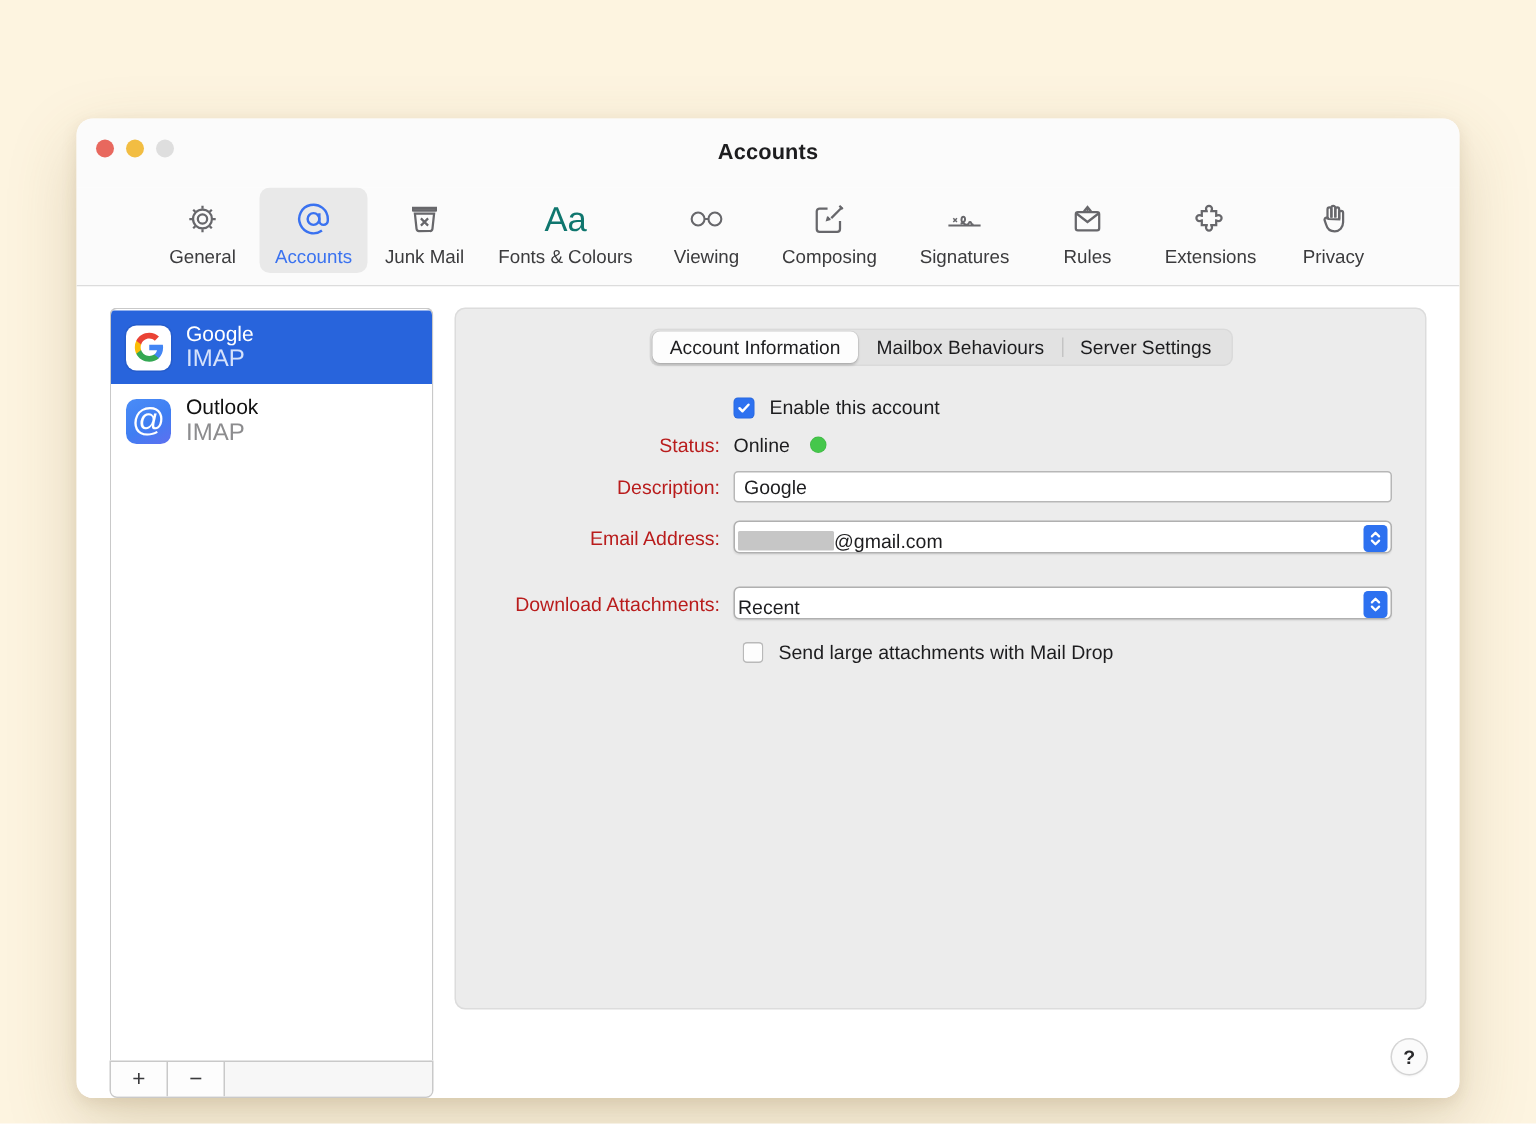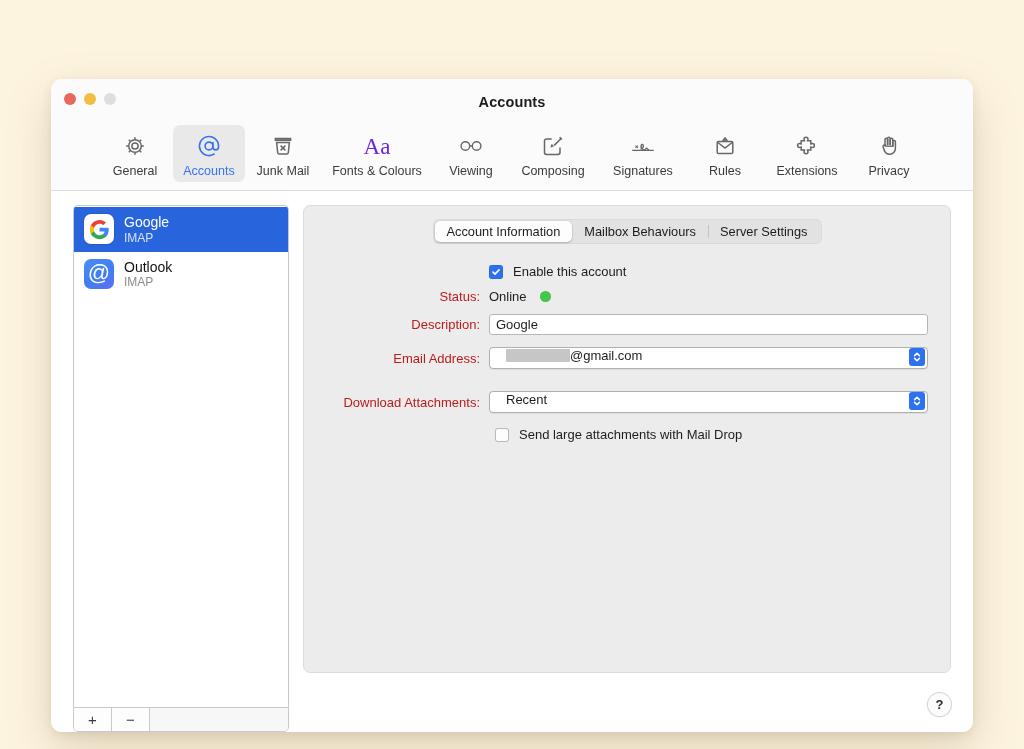--- a/index.html
+++ b/index.html
@@ -147,21 +147,21 @@
     padding-bottom: 2px;
   }
   .ic-icloud { background: #fff; }
   .acct-text { line-height: 1.18; overflow: hidden; }
   .acct-name {
     font-size: 14px;
     color: #111;
     white-space: nowrap;
   }
   .acct-sub {
-    font-size: 12px;
+    font-size: 16px;
     color: #8c8c8e;
     white-space: nowrap;
   }
   .acct.selected .acct-name { color: #fff; }
   .acct.selected .acct-sub { color: #d6e2fb; }
 
   .list-footer {
     height: 25px;
     display: flex;
     border: 1px solid #c9c9c9;
@@ -294,22 +294,22 @@
     font-size: 13px;
     color: #1d1d1f;
   }
   .combo {
     flex: 1 1 auto;
     height: 22px;
     background: #ffffff;
     border: 1px solid #b0b0b0;
     border-radius: 4px;
     display: flex;
-    align-items: flex-start;
-    padding: 0 2px 0 16px;
+    align-items: flex-end;
+    padding: 0 2px 0 2px;
     font-size: 13px;
     color: #1d1d1f;
     position: relative;
     box-shadow: 0 .5px 1px rgba(0,0,0,.07);
   }
   .combo .val { flex: 1 1 auto; display: flex; align-items: center; }
   .redact {
     display: inline-block;
     width: 64px;
     height: 13px;
@@ -400,21 +400,21 @@
           <path d="M5.6 8.4h12.8l-1.1 10.2a1.6 1.6 0 0 1-1.6 1.4H8.3a1.6 1.6 0 0 1-1.6-1.4z"></path>
           <path d="M4.4 4.6h15.2v1.6H4.4z"></path>
           <path d="M9.6 11.6l4.8 4.8M14.4 11.6l-4.8 4.8"></path>
         </svg>
       </div>
       <div class="tb-label">Junk Mail</div>
     </div>
 
     <div class="tb-item wide">
       <div class="tb-ico">
-        <span style="font-size:23px;color:#6d28d9;line-height:1;font-family:Liberation Serif, serif;">Aa</span>
+        <span style="font-size:23px;color:#0f766e;line-height:1;font-family:Liberation Sans, sans-serif;">Aa</span>
       </div>
       <div class="tb-label">Fonts &amp; Colours</div>
     </div>
 
     <div class="tb-item">
       <div class="tb-ico">
         <svg width="28" height="24" viewBox="0 0 30 24" fill="none" stroke="currentColor" stroke-width="1.5">
           <circle cx="9" cy="12" r="4.6"></circle>
           <circle cx="21" cy="12" r="4.6"></circle>
           <path d="M13.6 12h2.8"></path>

